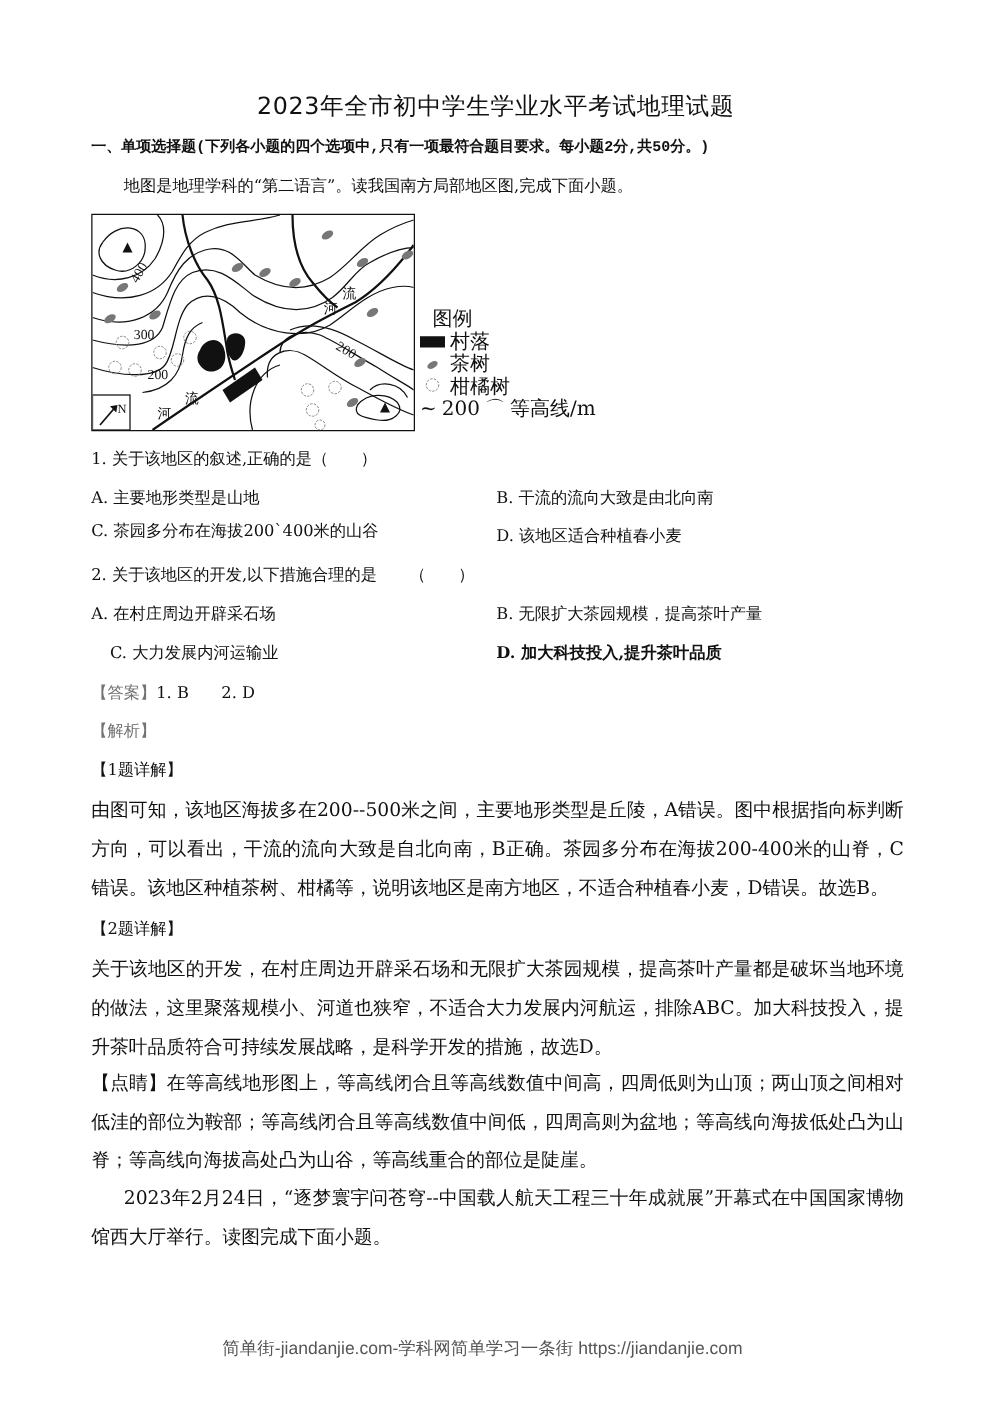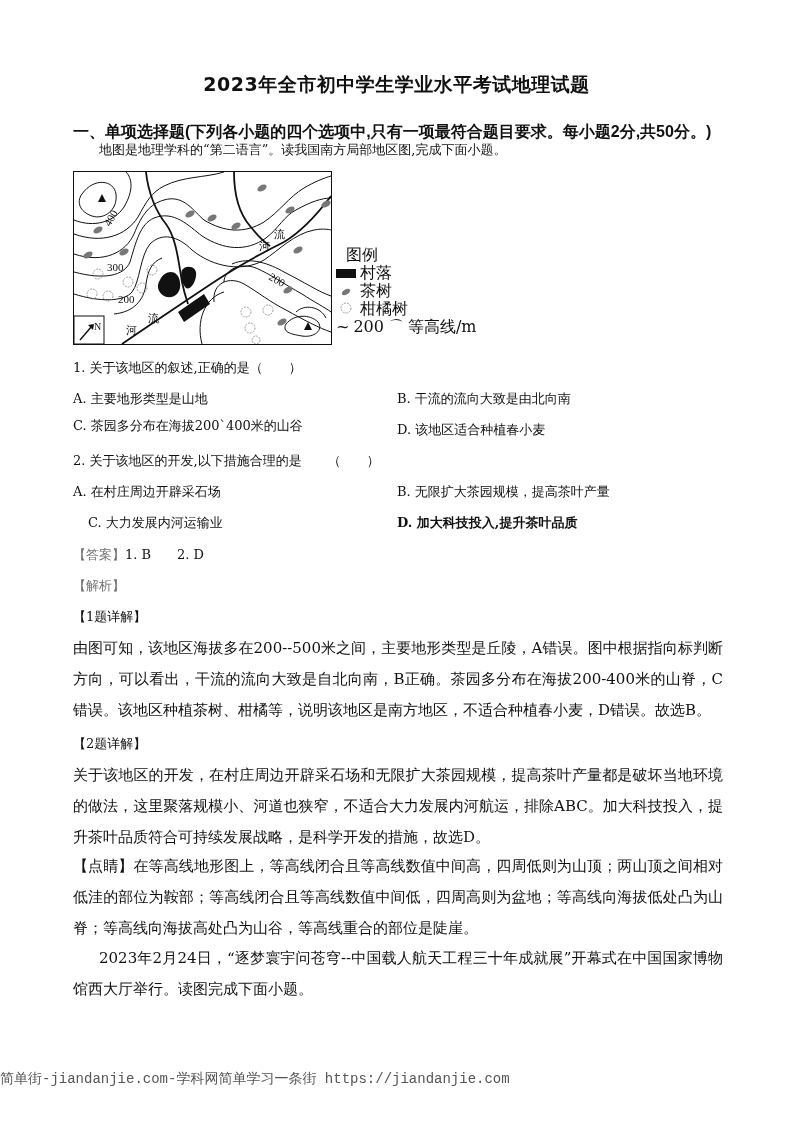--- a/index.html
+++ b/index.html
@@ -1,31 +1,31 @@
 <!DOCTYPE html>
 <html><head>
 <meta charset="utf-8">
 <style>
   html, body { margin: 0; padding: 0; background: #ffffff; }
   body { width: 793px; height: 1122px; position: relative; overflow: hidden;
          font-family: "DejaVu Serif", "Liberation Serif", serif; color: #111; }
   .abs { position: absolute; }
-  .title { left: 0; width: 793px; top: 72px; text-align: center; font-size: 19px; font-weight: bold;
+  .title { left: 0; width: 793px; top: 72px; text-align: center; font-size: 19px; font-weight: normal;
            font-family: "DejaVu Sans", "Liberation Sans", sans-serif; letter-spacing: 0.5px; }
-  .section { left: 73px; top: 122px; font-size: 16px; font-weight: bold;
-             font-family: Liberation Sans, sans-serif; white-space: nowrap; }
+  .section { left: 73px; top: 109px; font-size: 12px; font-weight: bold;
+             font-family: Liberation Mono, monospace; white-space: nowrap; }
   .line { font-size: 13px; white-space: nowrap; line-height: 18px; }
   .para { left: 73px; width: 650px; font-size: 15px; line-height: 31px; text-align: justify; }
   .indent { text-indent: 26px; }
   .blue { color: #737373; }
   .map { left: 73px; top: 171px; width: 257px; height: 172px; border: 1.5px solid #111; }
   .legend { left: 336px; top: 246px; font-size: 16px; line-height: 18px; }
   .legend .row { display: flex; align-items: center; gap: 4px; height: 18px; }
-  .footer { left: 0; width: 772px; top: 1070px; text-align: left; font-size: 14px; color: #555;
-            font-family: Liberation Mono, monospace; }
+  .footer { left: 0; width: 772px; top: 1070px; text-align: center; font-size: 14px; color: #555;
+            font-family: Liberation Sans, sans-serif; }
   .opt-left { left: 73px; }
   .opt-right { left: 397px; }
 </style>
 </head>
 <body>
 
 <div class="abs title">2023年全市初中学生学业水平考试地理试题</div>
 <div class="abs section">一、单项选择题(下列各小题的四个选项中,只有一项最符合题目要求。每小题2分,共50分。)</div>
 <div class="abs line indent" style="left:73px; top:141px;">地图是地理学科的“第二语言”。读我国南方局部地区图,完成下面小题。</div>
 

